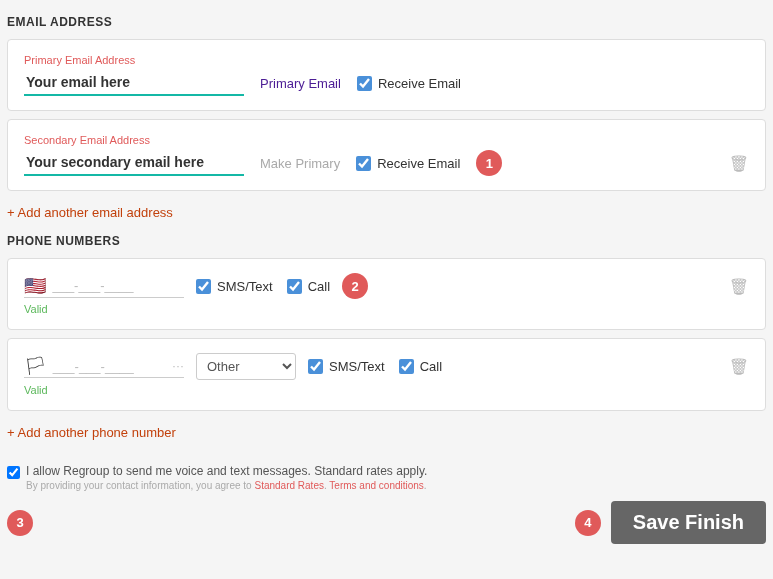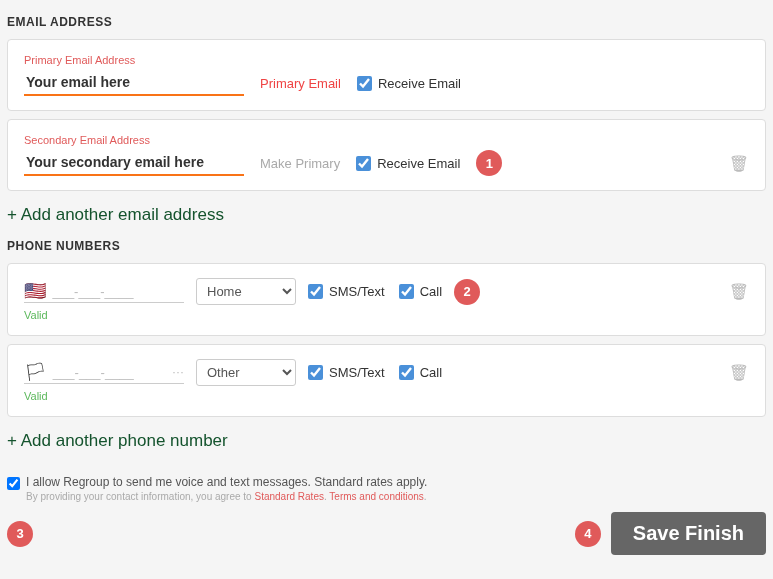--- a/index.html
+++ b/index.html
@@ -35,31 +35,31 @@
       color: #e05a5a;
       margin-bottom: 4px;
     }
     .email-row {
       display: flex;
       align-items: center;
       gap: 16px;
     }
     .email-input {
       border: none;
-      border-bottom: 2px solid #f97316;
+      border-bottom: 2px solid #14b8a6;
       background: transparent;
       font-size: 14px;
       font-weight: bold;
       color: #333;
       width: 220px;
       padding: 4px 2px;
       outline: none;
     }
     .primary-label {
-      color: #ef4444;
+      color: #4c1d95;
       font-size: 13px;
     }
     .make-primary-btn {
       color: #aaa;
       font-size: 13px;
       background: none;
       border: none;
       cursor: pointer;
     }
     .checkbox-group {
@@ -84,22 +84,22 @@
       font-size: 13px;
       font-weight: bold;
     }
     .trash-icon {
       color: #bbb;
       font-size: 16px;
       cursor: pointer;
       margin-left: auto;
     }
     .add-link {
-      color: #14532d;
-      font-size: 17px;
+      color: #c2410c;
+      font-size: 13px;
       cursor: pointer;
       margin: 6px 0 14px 0;
       display: inline-block;
     }
     .phone-row {
       display: flex;
       align-items: center;
       gap: 12px;
     }
     .flag-input {
@@ -220,26 +220,20 @@
   
   <div class="section-title">PHONE NUMBERS</div>
 
   
   <div class="card">
     <div class="phone-row">
       <div class="flag-input">
         <span class="flag">🇺🇸</span>
         <span class="phone-number-text">___-___-____</span>
       </div>
-      <select class="type-select">
-        <option>Home</option>
-        <option>Work</option>
-        <option>Mobile</option>
-        <option>Other</option>
-      </select>
       <div class="sms-call-group">
         <div class="checkbox-group">
           <input type="checkbox" checked="" style="">
           <span>SMS/Text</span>
         </div>
         <div class="checkbox-group">
           <input type="checkbox" checked="" style="">
           <span>Call</span>
         </div>
       </div>

